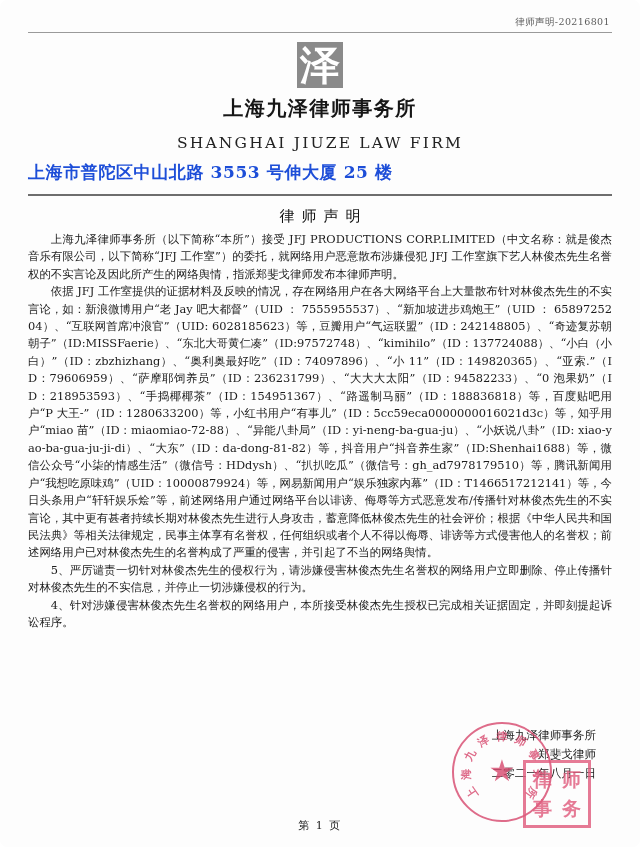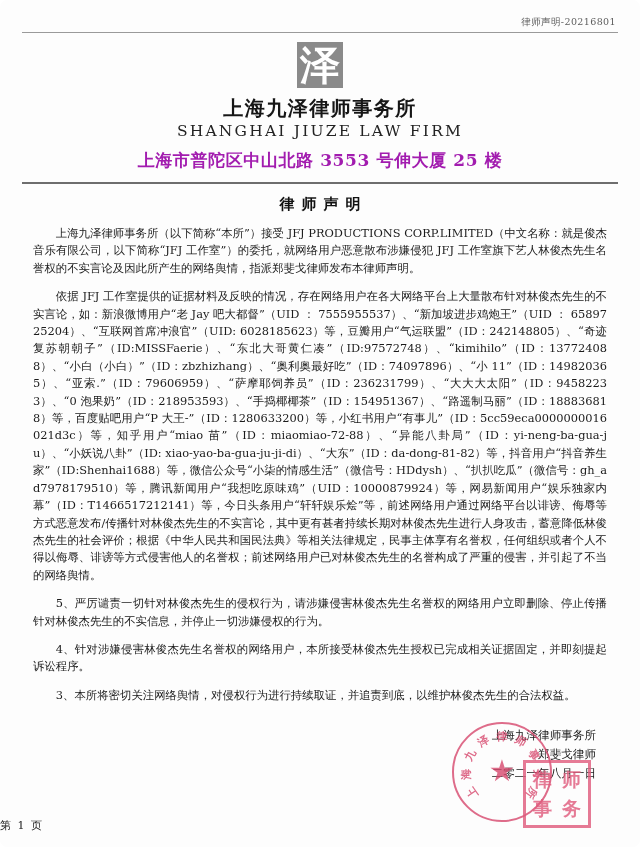--- a/index.html
+++ b/index.html
@@ -14,21 +14,21 @@
     overflow: hidden;
     font-family: "DejaVu Serif", "Liberation Serif", serif;
     color: #1a1a1a;
   }
   .page {
     position: relative;
     width: 640px;
     height: 847px;
     background: #fdfdfd;
     box-sizing: border-box;
-    padding: 0 22px;
+    padding: 0 28px;
     border-radius: 7px;
   }
 
   
   .doc-no {
     text-align: right;
     font-size: 9.5px;
     color: #5d5d5d;
     letter-spacing: .4px;
     padding-top: 16px;
@@ -69,60 +69,59 @@
     font-weight: 700;
     letter-spacing: 1.5px;
     margin-top: 7px;
     font-family: "DejaVu Serif", "Liberation Serif", serif;
     color: #161616;
   }
   .firm-en {
     text-align: center;
     font-size: 15.5px;
     letter-spacing: 2.2px;
-    margin-top: 0;
+    margin-top: 12px;
     font-family: "DejaVu Serif", "Liberation Serif", serif;
     color: #222;
   }
   .firm-addr {
-    text-align: center;
     font-size: 17px;
     font-weight: 700;
     letter-spacing: .6px;
     margin-top: 9px;
-    color: #a21caf;
+    color: #1d4ed8;
   }
   .rule-bottom {
     margin-top: 10px;
     height: 2px;
     background: #6e6e6e;
   }
 
   
   .doc-title {
     text-align: center;
     font-size: 15px;
-    font-weight: 700;
+    font-weight: 400;
     letter-spacing: 7px;
     margin-top: 11px;
     margin-bottom: 5px;
     text-indent: 7px;
     color: #111;
   }
   .body-text {
     font-size: 11.4px;
     line-height: 17.4px;
     text-align: justify;
     text-justify: inter-ideograph;
     color: #1b1b1b;
     letter-spacing: 0px;
     word-break: break-all;
   }
   .body-text p {
-    margin: 11px;
+    margin: 0;
     text-indent: 2em;
   }
 
   
   .sign-block {
     position: absolute;
     right: 40px;
     top: 726px;
     text-align: left;
     font-size: 11.6px;
@@ -197,20 +196,21 @@
     align-items: center;
     justify-content: center;
   }
 
   
   .page-num {
     position: absolute;
     left: 0;
     right: 0;
     bottom: 14px;
+    text-align: center;
     font-size: 11px;
     letter-spacing: 1.5px;
     color: #1b1b1b;
   }
 </style>
 </head>
 <body>
 
 <div class="page">
 
@@ -229,21 +229,20 @@
 
   <div class="rule-bottom"></div>
 
   <div class="doc-title">律师声明</div>
 
   <div class="body-text">
     <p>上海九泽律师事务所（以下简称“本所”）接受 JFJ PRODUCTIONS CORP.LIMITED（中文名称：就是俊杰音乐有限公司，以下简称“JFJ 工作室”）的委托，就网络用户恶意散布涉嫌侵犯 JFJ 工作室旗下艺人林俊杰先生名誉权的不实言论及因此所产生的网络舆情，指派郑斐戈律师发布本律师声明。</p>
     <p>依据 JFJ 工作室提供的证据材料及反映的情况，存在网络用户在各大网络平台上大量散布针对林俊杰先生的不实言论，如：新浪微博用户“老 Jay 吧大都督”（UID ： 7555955537）、“新加坡进步鸡炮王”（UID ： 6589725204）、“互联网首席冲浪官”（UID: 6028185623）等，豆瓣用户“气运联盟”（ID：242148805）、“奇迹复苏朝朝子”（ID:MISSFaerie）、“东北大哥黄仁凑”（ID:97572748）、“kimihilo”（ID：137724088）、“小白（小白）”（ID：zbzhizhang）、“奥利奥最好吃”（ID：74097896）、“小 11”（ID：149820365）、“亚索.”（ID：79606959）、“萨摩耶饲养员”（ID：236231799）、“大大大太阳”（ID：94582233）、“0 泡果奶”（ID：218953593）、“手捣椰椰茶”（ID：154951367）、“路遥制马丽”（ID：188836818）等，百度贴吧用户“P 大王-”（ID：1280633200）等，小红书用户“有事儿”（ID：5cc59eca0000000016021d3c）等，知乎用户“miao 苗”（ID：miaomiao-72-88）、“异能八卦局”（ID：yi-neng-ba-gua-ju）、“小妖说八卦”（ID: xiao-yao-ba-gua-ju-ji-di）、“大东”（ID：da-dong-81-82）等，抖音用户“抖音养生家”（ID:Shenhai1688）等，微信公众号“小柒的情感生活”（微信号：HDdysh）、“扒扒吃瓜”（微信号：gh_ad7978179510）等，腾讯新闻用户“我想吃原味鸡”（UID：10000879924）等，网易新闻用户“娱乐独家内幕”（ID：T1466517212141）等，今日头条用户“轩轩娱乐烩”等，前述网络用户通过网络平台以诽谤、侮辱等方式恶意发布/传播针对林俊杰先生的不实言论，其中更有甚者持续长期对林俊杰先生进行人身攻击，蓄意降低林俊杰先生的社会评价；根据《中华人民共和国民法典》等相关法律规定，民事主体享有名誉权，任何组织或者个人不得以侮辱、诽谤等方式侵害他人的名誉权；前述网络用户已对林俊杰先生的名誉构成了严重的侵害，并引起了不当的网络舆情。</p>
     <p>5、严厉谴责一切针对林俊杰先生的侵权行为，请涉嫌侵害林俊杰先生名誉权的网络用户立即删除、停止传播针对林俊杰先生的不实信息，并停止一切涉嫌侵权的行为。</p>
     <p>4、针对涉嫌侵害林俊杰先生名誉权的网络用户，本所接受林俊杰先生授权已完成相关证据固定，并即刻提起诉讼程序。</p>
-    <p>3、本所将密切关注网络舆情，对侵权行为进行持续取证，并追责到底，以维护林俊杰先生的合法权益。</p>
   </div>
 
   <div class="sign-block">
     <div class="sign-line-1">上海九泽律师事务所</div>
     <div class="sign-line-2">郑斐戈律师</div>
     <div class="sign-line-3">二零二一年八月一日</div>
   </div>
 
   <div class="seal-round">
     <div class="ring-text">

